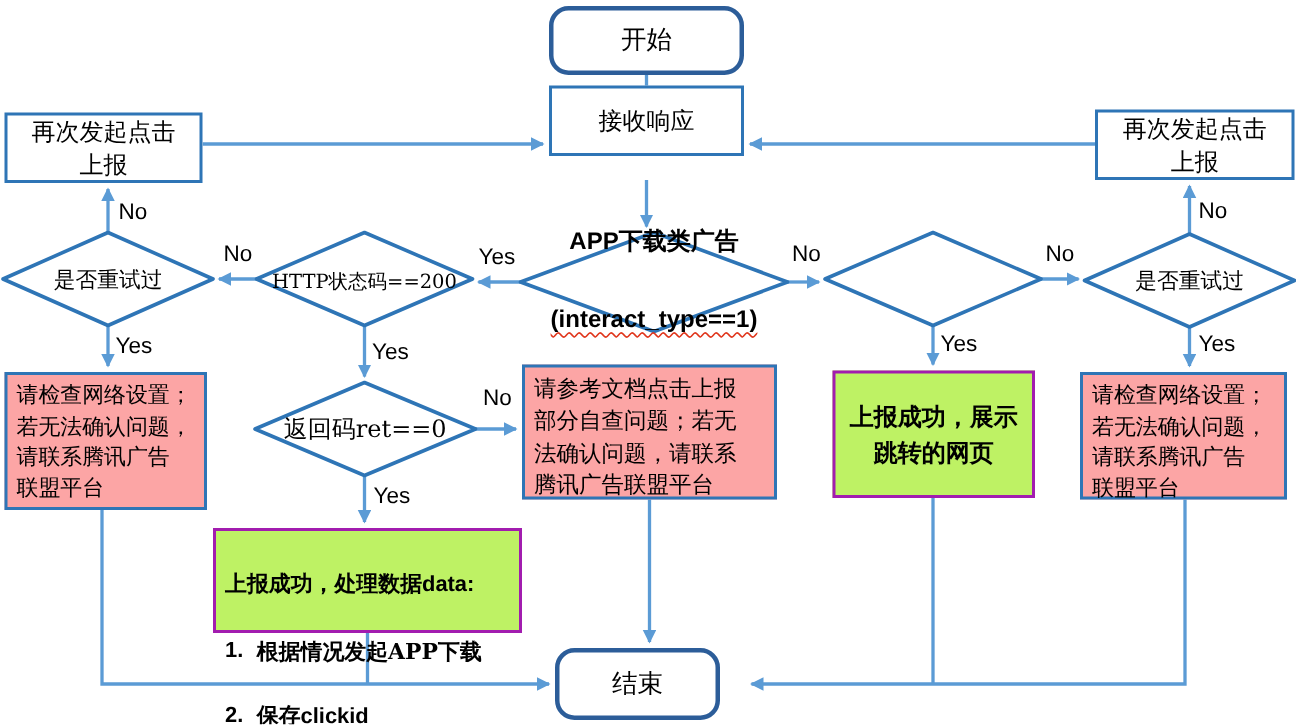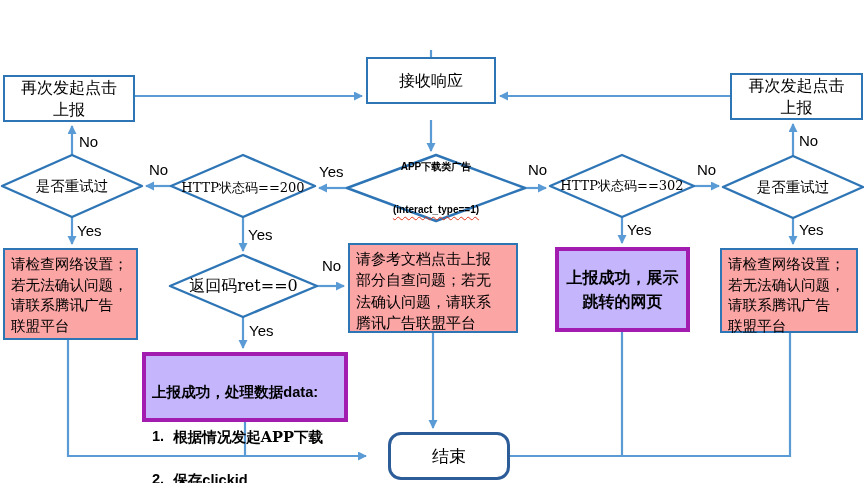--- a/index.html
+++ b/index.html
@@ -16,21 +16,21 @@
     color:#000;text-align:center;white-space:pre-line;
     font-size:15px;line-height:1.32;
   }
   .terminal{border:3px solid #2C5D99;border-radius:13px;font-size:17px;}
   .rect{font-size:16px;}
   .beige{
     background:#fca5a5;border:2px solid #2E75B6;
     align-items:flex-start;justify-content:flex-start;text-align:left;
     padding:4px 6px;font-size:14.6px;line-height:1.42;
   }
-  .green{background:#c4b5fd;border:4px solid #a21caf;}
+  .green{background:#bef264;border:2px solid #a21caf;}
   .green-web{font-size:16px;line-height:1.45;font-weight:600;}
   .green-data{
     align-items:flex-start;justify-content:flex-start;text-align:left;
     padding:3px 6px;font-size:14.6px;line-height:1.5;font-weight:600;
     display:block;
   }
   .green-data .row{display:flex;gap:9px;}
   .latin{font-family:"Liberation Sans",sans-serif;}
   .diamond-label{
     position:absolute;z-index:2;display:flex;flex-direction:column;
@@ -89,20 +89,23 @@
     <g fill="#ffffff" stroke="#2E75B6" stroke-width="2.4" stroke-linejoin="round">
       <polygon points="72,155 142,186 72,217 2,186"></polygon>
       <polygon points="243,155 315,186 243,217 171,186"></polygon>
       <polygon points="436,155 525,188 436,221 347,188"></polygon>
       <polygon points="622,155 694,186 622,217 550,186"></polygon>
       <polygon points="793,156 863,187 793,218 723,187"></polygon>
       <polygon points="243,255 317,286 243,317 170,286"></polygon>
     </g>
   </svg>
 
+  <div class="node terminal" style="left:366px;top:4px;width:130px;height:46px;">
+    <span>开始</span>
+  </div>
 
   <div class="node rect" style="left:366px;top:57px;width:130px;height:47px;">
     <span>接收响应</span>
   </div>
 
   <div class="node rect" style="left:3px;top:75px;width:132px;height:47px;">
     <span>再次发起点击
 上报</span>
   </div>
 
@@ -112,28 +115,25 @@
   </div>
 
   <div class="diamond-label" style="left:8px;top:158px;width:128px;height:56px;font-size:14.5px;">
     <span>是否重试过</span>
   </div>
 
   <div class="diamond-label" style="left:173px;top:160px;width:140px;height:56px;font-size:13px;">
     <span>HTTP状态码==200</span>
   </div>
 
-  <div class="diamond-label latin" style="left:352px;top:160px;width:168px;height:56px;font-size:10px;font-weight:600;line-height:1.5;gap:28px;">
+  <div class="diamond-label latin" style="left:352px;top:160px;width:168px;height:56px;font-size:16px;font-weight:600;line-height:1.5;gap:28px;">
     <span>APP下载类广告</span>
     <span class="wavy">(interact_type==1)</span>
   </div>
 
-  <div class="diamond-label" style="left:552px;top:158px;width:140px;height:56px;font-size:13px;">
-    <span>HTTP状态码==302</span>
-  </div>
 
   <div class="diamond-label" style="left:729px;top:159px;width:128px;height:56px;font-size:14.5px;">
     <span>是否重试过</span>
   </div>
 
   <div class="diamond-label" style="left:176px;top:258px;width:135px;height:56px;font-size:16px;">
     <span>返回码ret==0</span>
   </div>
 
   <div class="node beige" style="left:3px;top:248px;width:135px;height:92px;">
@@ -169,21 +169,21 @@
     <div class="row">
       <span class="latin">1.</span>
       <span>根据情况发起APP下载</span>
     </div>
     <div class="row">
       <span class="latin">2.</span>
       <span><span>保存</span><span class="latin wavy">clickid</span></span>
     </div>
   </div>
 
-  <div class="node terminal" style="left:388px;top:432px;width:122px;height:48px;">
+  <div class="node terminal" style="left:370px;top:432px;width:110px;height:48px;">
     <span>结束</span>
   </div>
 
   <span class="edge-label" style="left:319px;top:164px;">Yes</span>
   <span class="edge-label" style="left:528px;top:162px;">No</span>
   <span class="edge-label" style="left:149px;top:162px;">No</span>
   <span class="edge-label" style="left:248px;top:227px;">Yes</span>
   <span class="edge-label" style="left:697px;top:162px;">No</span>
   <span class="edge-label" style="left:627px;top:222px;">Yes</span>
   <span class="edge-label" style="left:79px;top:134px;">No</span>

